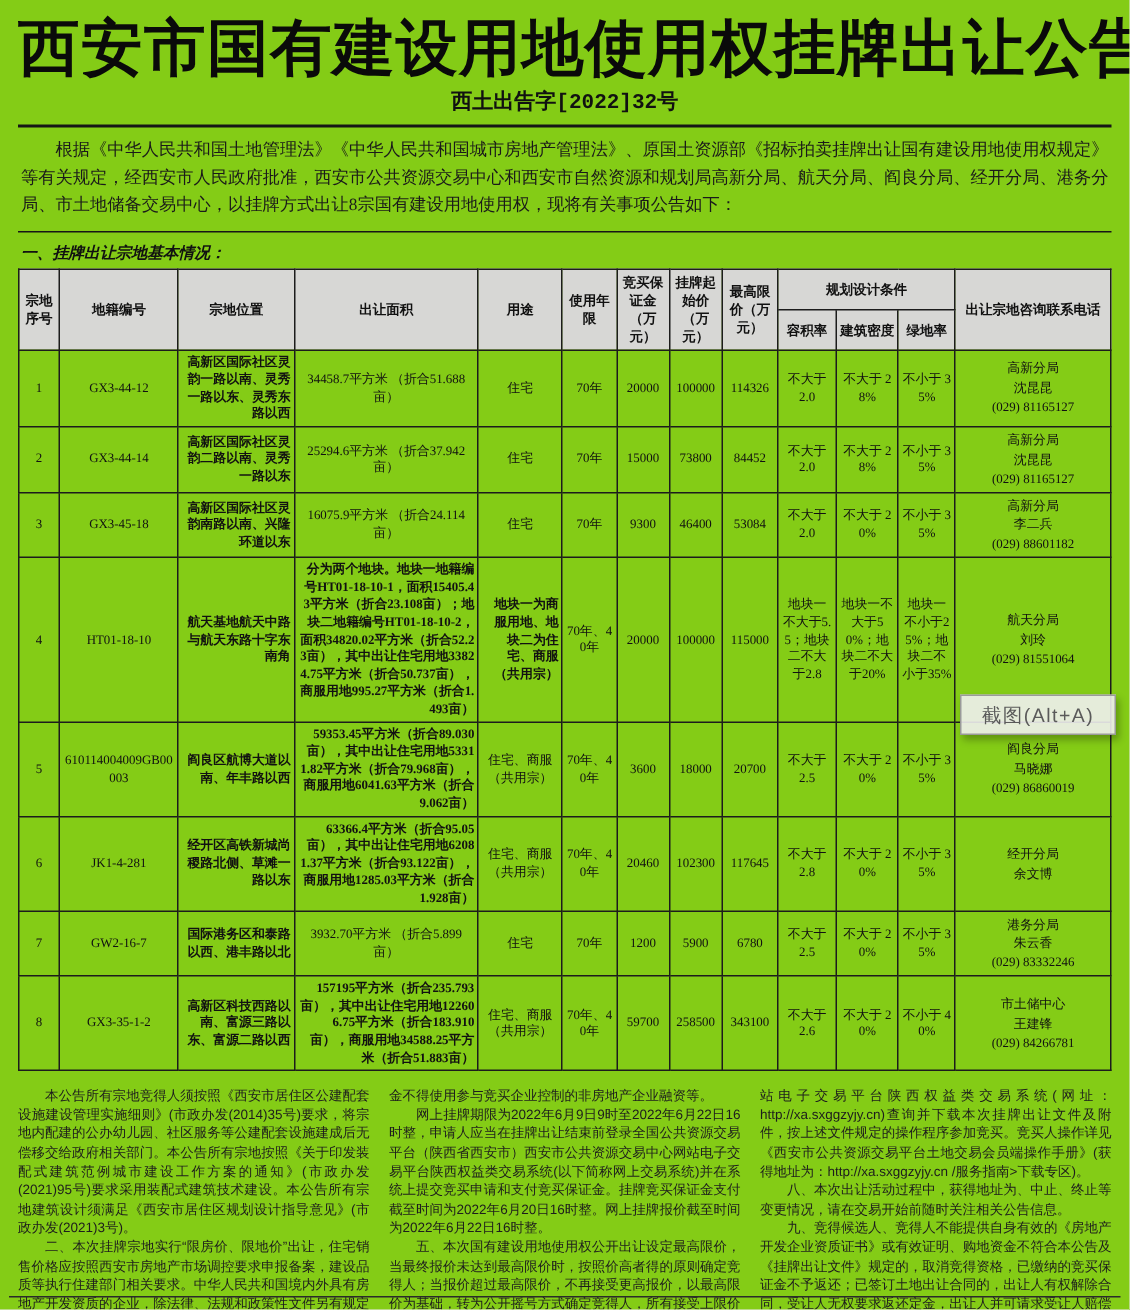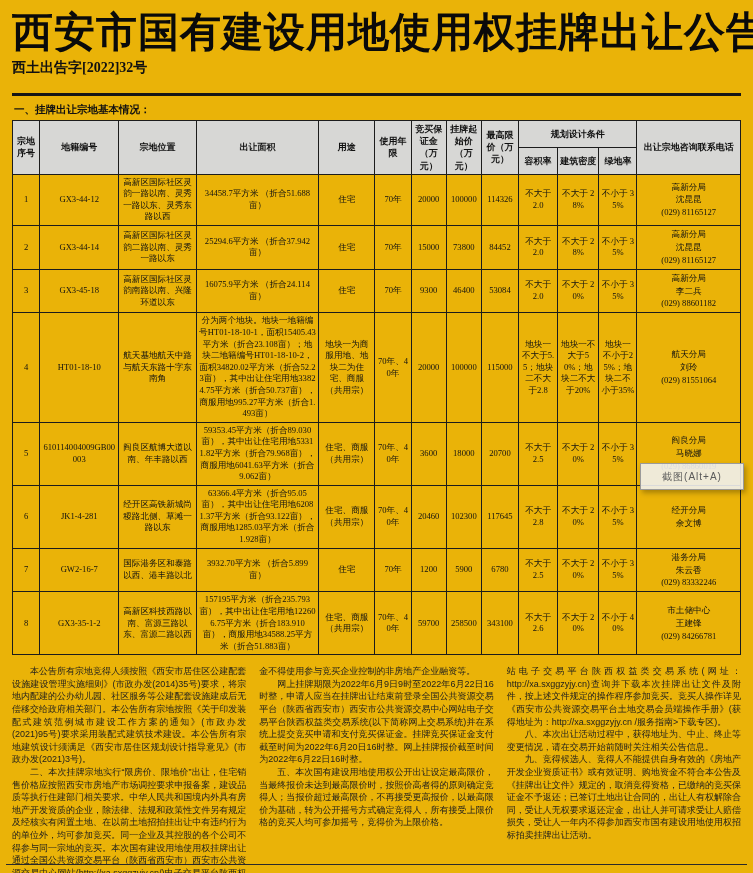--- a/index.html
+++ b/index.html
@@ -1,62 +1,63 @@
 <!DOCTYPE html>
 <html><head>
 <meta charset="utf-8">
 <style>
   * { margin:0; padding:0; box-sizing:border-box; }
   html,body { background:#e8e8e6; }
   .page {
     position:relative;
     width:753px; height:873px;
     margin:0 auto;
-    background:#eab308;
+    background:#84cc16;
     color:#111;
     font-family:"Liberation Serif", serif;
     overflow:hidden;
     padding:10px 12px 0 12px;
   }
   
   .main-title{
     font-family:"Liberation Sans", sans-serif;
     font-weight:900;
     font-size:41px;
     letter-spacing:1px;
     white-space:nowrap;
     text-align:justify;
     color:#0a0a0a;
     line-height:1.1;
     transform-origin:left center;
   }
   .doc-number{
-    text-align:left;
-    font-family:Liberation Serif, serif;
+    text-align:center;
+    font-family:Liberation Mono, monospace;
     font-weight:bold;
     font-size:14px;
     margin-top:4px;
-    margin-bottom:16px;
+    margin-bottom:6px;
   }
   .rule{ border:none; border-top:2px solid #161616; margin:0; }
   .rule.thin{ border-top-width:1.5px; }
   .intro{
     font-family:"Liberation Serif", serif;
     font-size:11.5px;
     line-height:1.62;
     text-align:justify;
     text-indent:2em;
     padding:6px 2px 7px 2px;
     color:#1a1a1a;
   }
   .section-label{
     font-family:"Liberation Sans", sans-serif;
     font-weight:bold;
     font-size:10.5px;
     margin:7px 0 3px 2px;
+    font-style:italic;
   }
   
   table.parcels{
     width:100%;
     border-collapse:collapse;
     table-layout:fixed;
     font-size:8.6px;
     line-height:1.35;
     color:#111;
   }
@@ -65,21 +66,21 @@
     padding:2px 2px;
     text-align:center;
     vertical-align:middle;
     word-break:break-all;
   }
   table.parcels thead th{
     background:#d7d7d5;
     font-weight:bold;
     font-size:9px;
   }
-  table.parcels td.tl{ text-align:center; }
+  table.parcels td.tl{ text-align:right;font-weight:bold; }
   table.parcels .contact div{ line-height:1.5; }
   
   .notes{
     display:grid;
     grid-template-columns:1fr 1fr 1fr;
     column-gap:13px;
     margin-top:10px;
     font-family:"Liberation Sans", sans-serif;
     font-size:9px;
     line-height:12.6px;
@@ -96,36 +97,37 @@
   
   .snip-tooltip{
     position:absolute;
     left:640px; top:463px;
     width:104px; height:27px;
     background:rgba(240,240,240,0.90);
     border:1px solid #9a9a9a;
     box-shadow:2px 3px 5px rgba(0,0,0,0.28);
     display:flex; align-items:center; justify-content:center;
     font-family:"Liberation Sans", sans-serif;
-    font-size:10px;
+    font-size:13px;
     color:#5a5a5a;
     letter-spacing:1px;
     z-index:5;
   }
 </style>
 </head>
 <body>
 
 <div class="page">
 
   <div class="main-title">西安市国有建设用地使用权挂牌出让公告</div>
   <div class="doc-number">西土出告字[2022]32号</div>
 
   <hr class="rule">
 
+  <div class="intro">根据《中华人民共和国土地管理法》《中华人民共和国城市房地产管理法》、原国土资源部《招标拍卖挂牌出让国有建设用地使用权规定》等有关规定，经西安市人民政府批准，西安市公共资源交易中心和西安市自然资源和规划局高新分局、航天分局、阎良分局、经开分局、港务分局、市土地储备交易中心，以挂牌方式出让8宗国有建设用地使用权，现将有关事项公告如下：</div>
 
   <hr class="rule thin">
 
   <div class="section-label">一、挂牌出让宗地基本情况：</div>
 
   <table class="parcels">
     <colgroup>
       <col style="width:27px">
         <col style="width:79px">
         <col style="width:77px">

